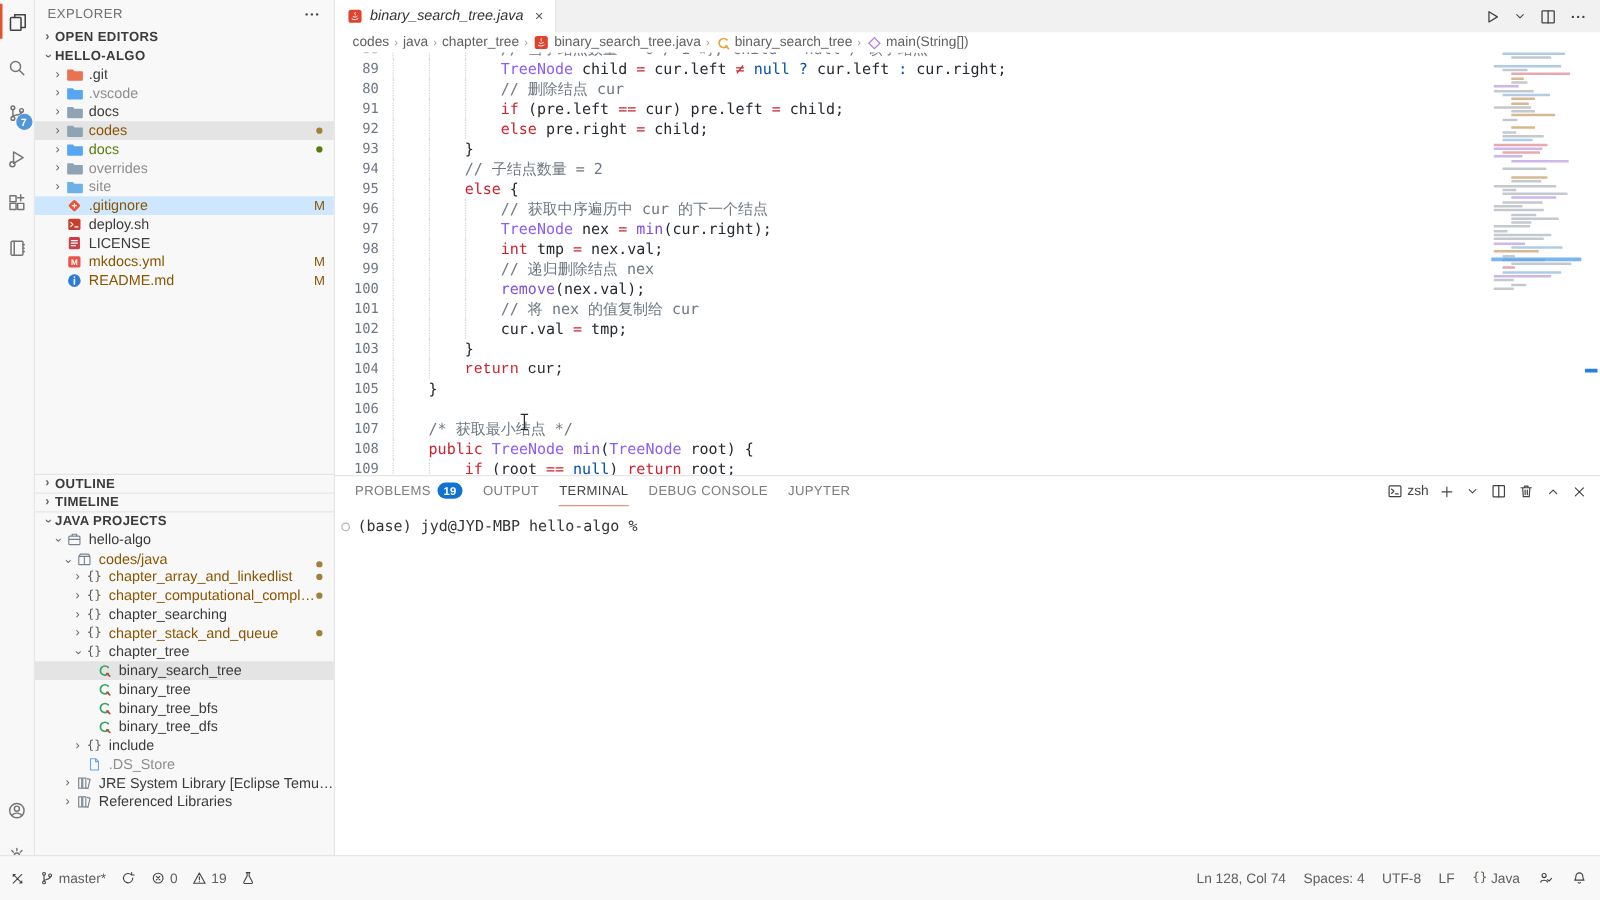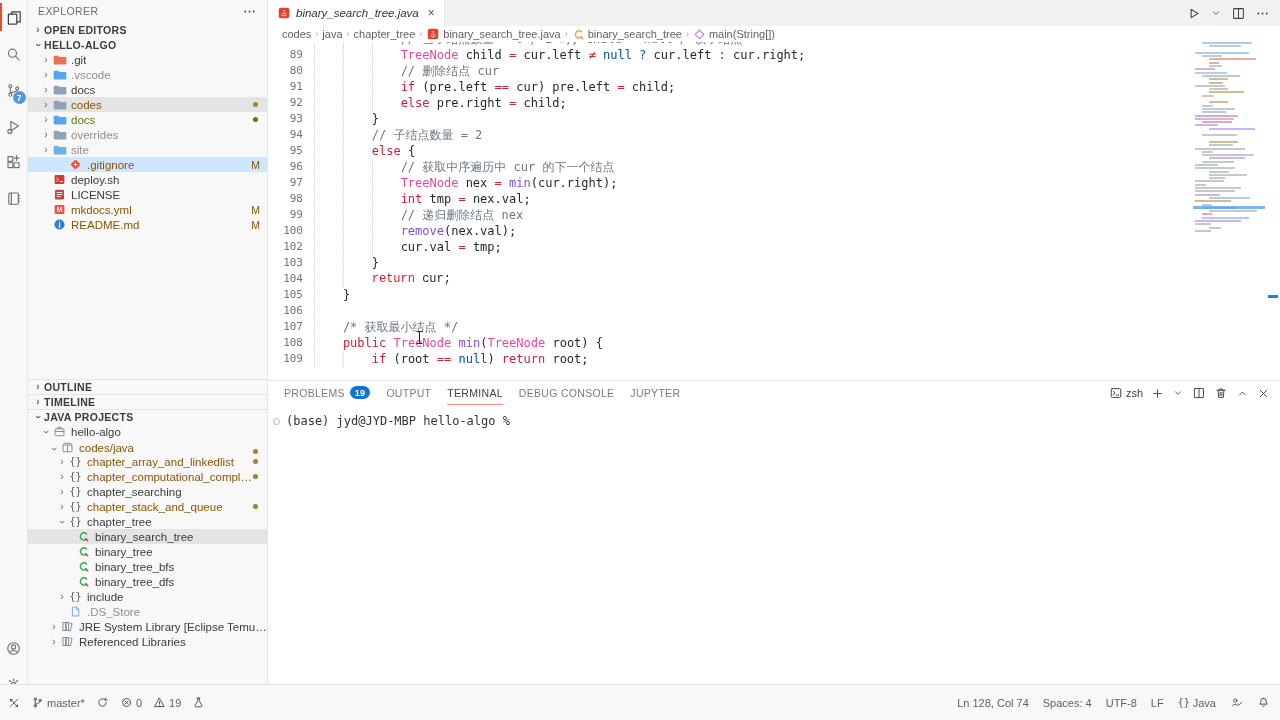--- a/index.html
+++ b/index.html
@@ -45,21 +45,21 @@
   .tab-actions { margin-left:auto; display:flex; align-items:center; gap:9px; padding-right:10px; }
   .breadcrumbs { height:16px; display:flex; align-items:center; padding-left:14px; font-size:11px; color:#616161; background:#fff; }
   .crumb { display:flex; align-items:center; gap:3px; cursor:pointer; }
   .crumb-sep { color:#9d9d9d; font-size:9px; margin:0 4px; }
 
   .code-area { position:absolute; top:42px; left:0; right:90px; bottom:0; overflow:hidden; font-family:"DejaVu Sans Mono","DejaVu Sans",monospace; font-size:12px; line-height:16px; }
   .code-lines { margin-top:-11px; }
   .cline { display:flex; height:16px; white-space:pre; position:relative; }
   .gut { width:46px; flex:none; text-align:right; padding-right:11px; color:#6e7781; font-size:11px; }
   .guide { position:absolute; top:0; bottom:0; width:0; border-left:1px dotted #d4d4d4; }
-  .tk-kw{color:#cf222e} .tk-type{color:#ec4899} .tk-fn{color:#8250df}
+  .tk-kw{color:#cf222e} .tk-type{color:#8b5cf6} .tk-fn{color:#8250df}
   .tk-const{color:#0550ae} .tk-com{color:#6e7781} .tk-pl{color:#24292f}
   .ibeam { position:absolute; left:147px; top:288px; z-index:3; }
 
   .minimap { position:absolute; top:42px; right:15px; width:72px; height:195px; cursor:pointer; }
   .mm-bar { border-radius:.5px; }
   .mm-sel { position:absolute; left:0; right:0; top:164px; height:3px; background:#4e9cf0; opacity:.75; }
   .overview { position:absolute; top:26px; right:0; width:14px; bottom:0; }
   .ov-cursor { position:absolute; right:2px; top:269px; width:10px; height:2.5px; background:#2a7de1; }
 
   
@@ -253,21 +253,21 @@
           <span class="chev">›</span>
           <span class="tree-icon">
             <span class="ic">
               <svg width="14" height="14" viewBox="0 0 16 16">
                 <path fill="#6cb2e8" d="M1.6 3h4.5l1.4 1.5h6.9c.4 0 .8.4.8.8v7.1c0 .4-.4.8-.8.8H1.6c-.4 0-.8-.4-.8-.8V3.8c0-.4.4-.8.8-.8z"></path>
               </svg>
             </span>
           </span>
           <span class="lab ignored">site</span>
         </div>
-        <div class="row sel-blue" style="padding-left: 28px;">
+        <div class="row sel-blue" style="padding-left: 12px;">
           <span class="chev-sp"></span>
           <span class="tree-icon">
             <span class="ic">
               <svg width="13" height="13" viewBox="0 0 16 16">
                 <rect x="3.6" y="3.6" width="8.8" height="8.8" rx="1.6" transform="rotate(45 8 8)" fill="#f05033"></rect>
                 <path d="M5.5 8h5M8 5.5v5" stroke="#fff" stroke-width="1" fill="none"></path>
               </svg>
             </span>
           </span>
           <span class="lab modified">.gitignore</span>
@@ -604,20 +604,21 @@
           <div class="cline"><span class="gut">91</span><span class="guide" style="left: 46px;"></span><span class="guide" style="left: 74.88px;"></span><span class="guide" style="left: 103.76px;"></span><span style="padding-left: 86.64px;"><span class="tk-kw">if</span><span class="tk-pl"> (pre.left </span><span class="tk-kw">==</span><span class="tk-pl"> cur) pre.left </span><span class="tk-kw">=</span><span class="tk-pl"> child;</span></span></div>
           <div class="cline"><span class="gut">92</span><span class="guide" style="left: 46px;"></span><span class="guide" style="left: 74.88px;"></span><span class="guide" style="left: 103.76px;"></span><span style="padding-left: 86.64px;"><span class="tk-kw">else</span><span class="tk-pl"> pre.right </span><span class="tk-kw">=</span><span class="tk-pl"> child;</span></span></div>
           <div class="cline"><span class="gut">93</span><span class="guide" style="left: 46px;"></span><span class="guide" style="left: 74.88px;"></span><span style="padding-left: 57.76px;"><span class="tk-pl">}</span></span></div>
           <div class="cline"><span class="gut">94</span><span class="guide" style="left: 46px;"></span><span class="guide" style="left: 74.88px;"></span><span style="padding-left: 57.76px;"><span class="tk-com">// 子结点数量 = 2</span></span></div>
           <div class="cline"><span class="gut">95</span><span class="guide" style="left: 46px;"></span><span class="guide" style="left: 74.88px;"></span><span style="padding-left: 57.76px;"><span class="tk-kw">else</span><span class="tk-pl"> {</span></span></div>
           <div class="cline"><span class="gut">96</span><span class="guide" style="left: 46px;"></span><span class="guide" style="left: 74.88px;"></span><span class="guide" style="left: 103.76px;"></span><span style="padding-left: 86.64px;"><span class="tk-com">// 获取中序遍历中 cur 的下一个结点</span></span></div>
           <div class="cline"><span class="gut">97</span><span class="guide" style="left: 46px;"></span><span class="guide" style="left: 74.88px;"></span><span class="guide" style="left: 103.76px;"></span><span style="padding-left: 86.64px;"><span class="tk-type">TreeNode</span><span class="tk-pl"> nex </span><span class="tk-kw">=</span><span class="tk-pl"> </span><span class="tk-fn">min</span><span class="tk-pl">(cur.right);</span></span></div>
           <div class="cline"><span class="gut">98</span><span class="guide" style="left: 46px;"></span><span class="guide" style="left: 74.88px;"></span><span class="guide" style="left: 103.76px;"></span><span style="padding-left: 86.64px;"><span class="tk-kw">int</span><span class="tk-pl"> tmp </span><span class="tk-kw">=</span><span class="tk-pl"> nex.val;</span></span></div>
           <div class="cline"><span class="gut">99</span><span class="guide" style="left: 46px;"></span><span class="guide" style="left: 74.88px;"></span><span class="guide" style="left: 103.76px;"></span><span style="padding-left: 86.64px;"><span class="tk-com">// 递归删除结点 nex</span></span></div>
           <div class="cline"><span class="gut">100</span><span class="guide" style="left: 46px;"></span><span class="guide" style="left: 74.88px;"></span><span class="guide" style="left: 103.76px;"></span><span style="padding-left: 86.64px;"><span class="tk-fn">remove</span><span class="tk-pl">(nex.val);</span></span></div>
+          <div class="cline"><span class="gut">101</span><span class="guide" style="left: 46px;"></span><span class="guide" style="left: 74.88px;"></span><span class="guide" style="left: 103.76px;"></span><span style="padding-left: 86.64px;"><span class="tk-com">// 将 nex 的值复制给 cur</span></span></div>
           <div class="cline"><span class="gut">102</span><span class="guide" style="left: 46px;"></span><span class="guide" style="left: 74.88px;"></span><span class="guide" style="left: 103.76px;"></span><span style="padding-left: 86.64px;"><span class="tk-pl">cur.val </span><span class="tk-kw">=</span><span class="tk-pl"> tmp;</span></span></div>
           <div class="cline"><span class="gut">103</span><span class="guide" style="left: 46px;"></span><span class="guide" style="left: 74.88px;"></span><span style="padding-left: 57.76px;"><span class="tk-pl">}</span></span></div>
           <div class="cline"><span class="gut">104</span><span class="guide" style="left: 46px;"></span><span class="guide" style="left: 74.88px;"></span><span style="padding-left: 57.76px; font-family: Liberation Mono, monospace;"><span class="tk-kw">return</span><span class="tk-pl"> cur;</span></span></div>
           <div class="cline"><span class="gut">105</span><span class="guide" style="left: 46px;"></span><span style="padding-left: 28.88px;"><span class="tk-pl">}</span></span></div>
           <div class="cline"><span class="gut">106</span><span class="guide" style="left: 46px;"></span><span style="padding-left: 0px;"></span></div>
           <div class="cline"><span class="gut">107</span><span class="guide" style="left: 46px;"></span><span style="padding-left: 28.88px;"><span class="tk-com">/* 获取最小结点 */</span></span></div>
           <div class="cline"><span class="gut">108</span><span class="guide" style="left: 46px;"></span><span style="padding-left: 28.88px;"><span class="tk-kw">public</span><span class="tk-pl"> </span><span class="tk-type">TreeNode</span><span class="tk-pl"> </span><span class="tk-fn">min</span><span class="tk-pl">(</span><span class="tk-type">TreeNode</span><span class="tk-pl"> root) {</span></span></div>
           <div class="cline"><span class="gut">109</span><span class="guide" style="left: 46px;"></span><span class="guide" style="left: 74.88px;"></span><span style="padding-left: 57.76px;"><span class="tk-kw">if</span><span class="tk-pl"> (root </span><span class="tk-kw">==</span><span class="tk-pl"> </span><span class="tk-const">null</span><span class="tk-pl">) </span><span class="tk-kw">return</span><span class="tk-pl"> root;</span></span></div>
         </div>
       <span class="ibeam ic" id="ibeam">

